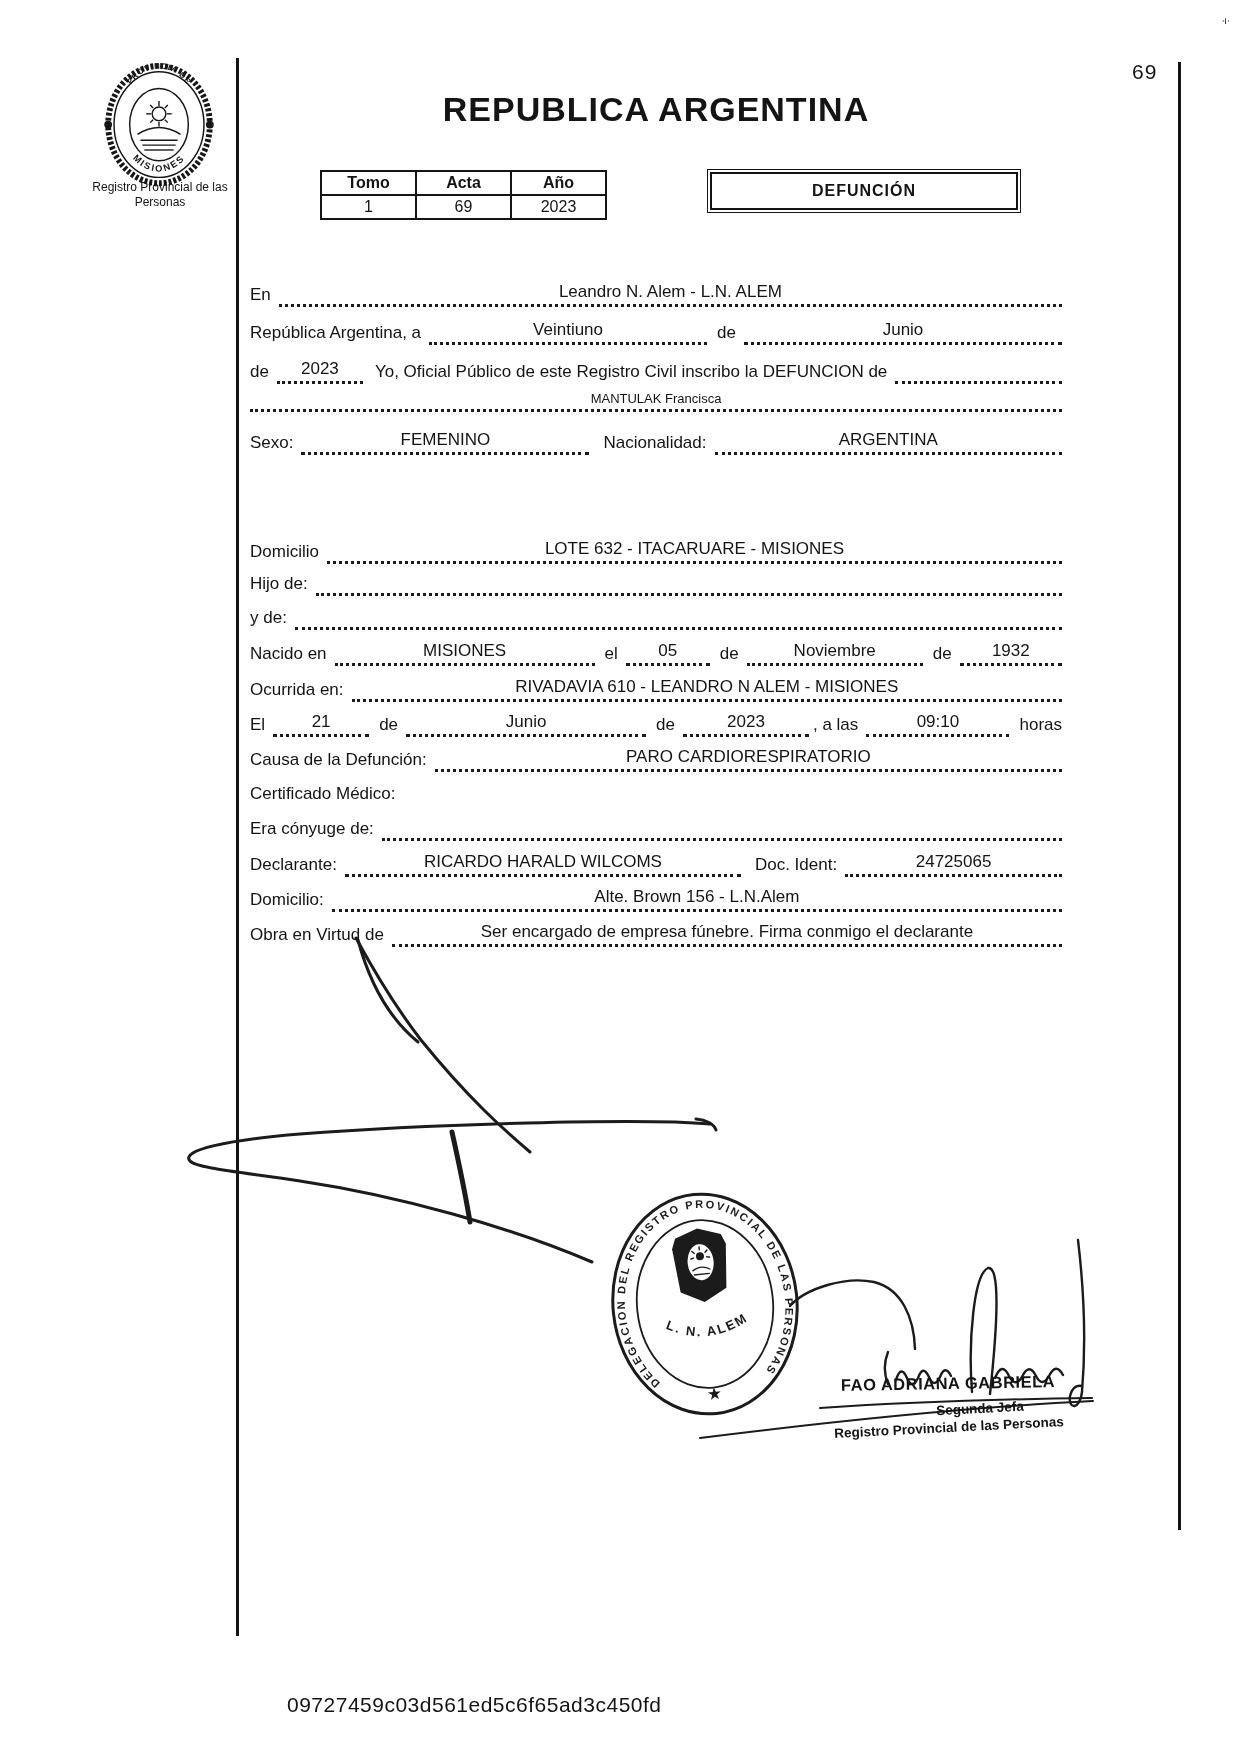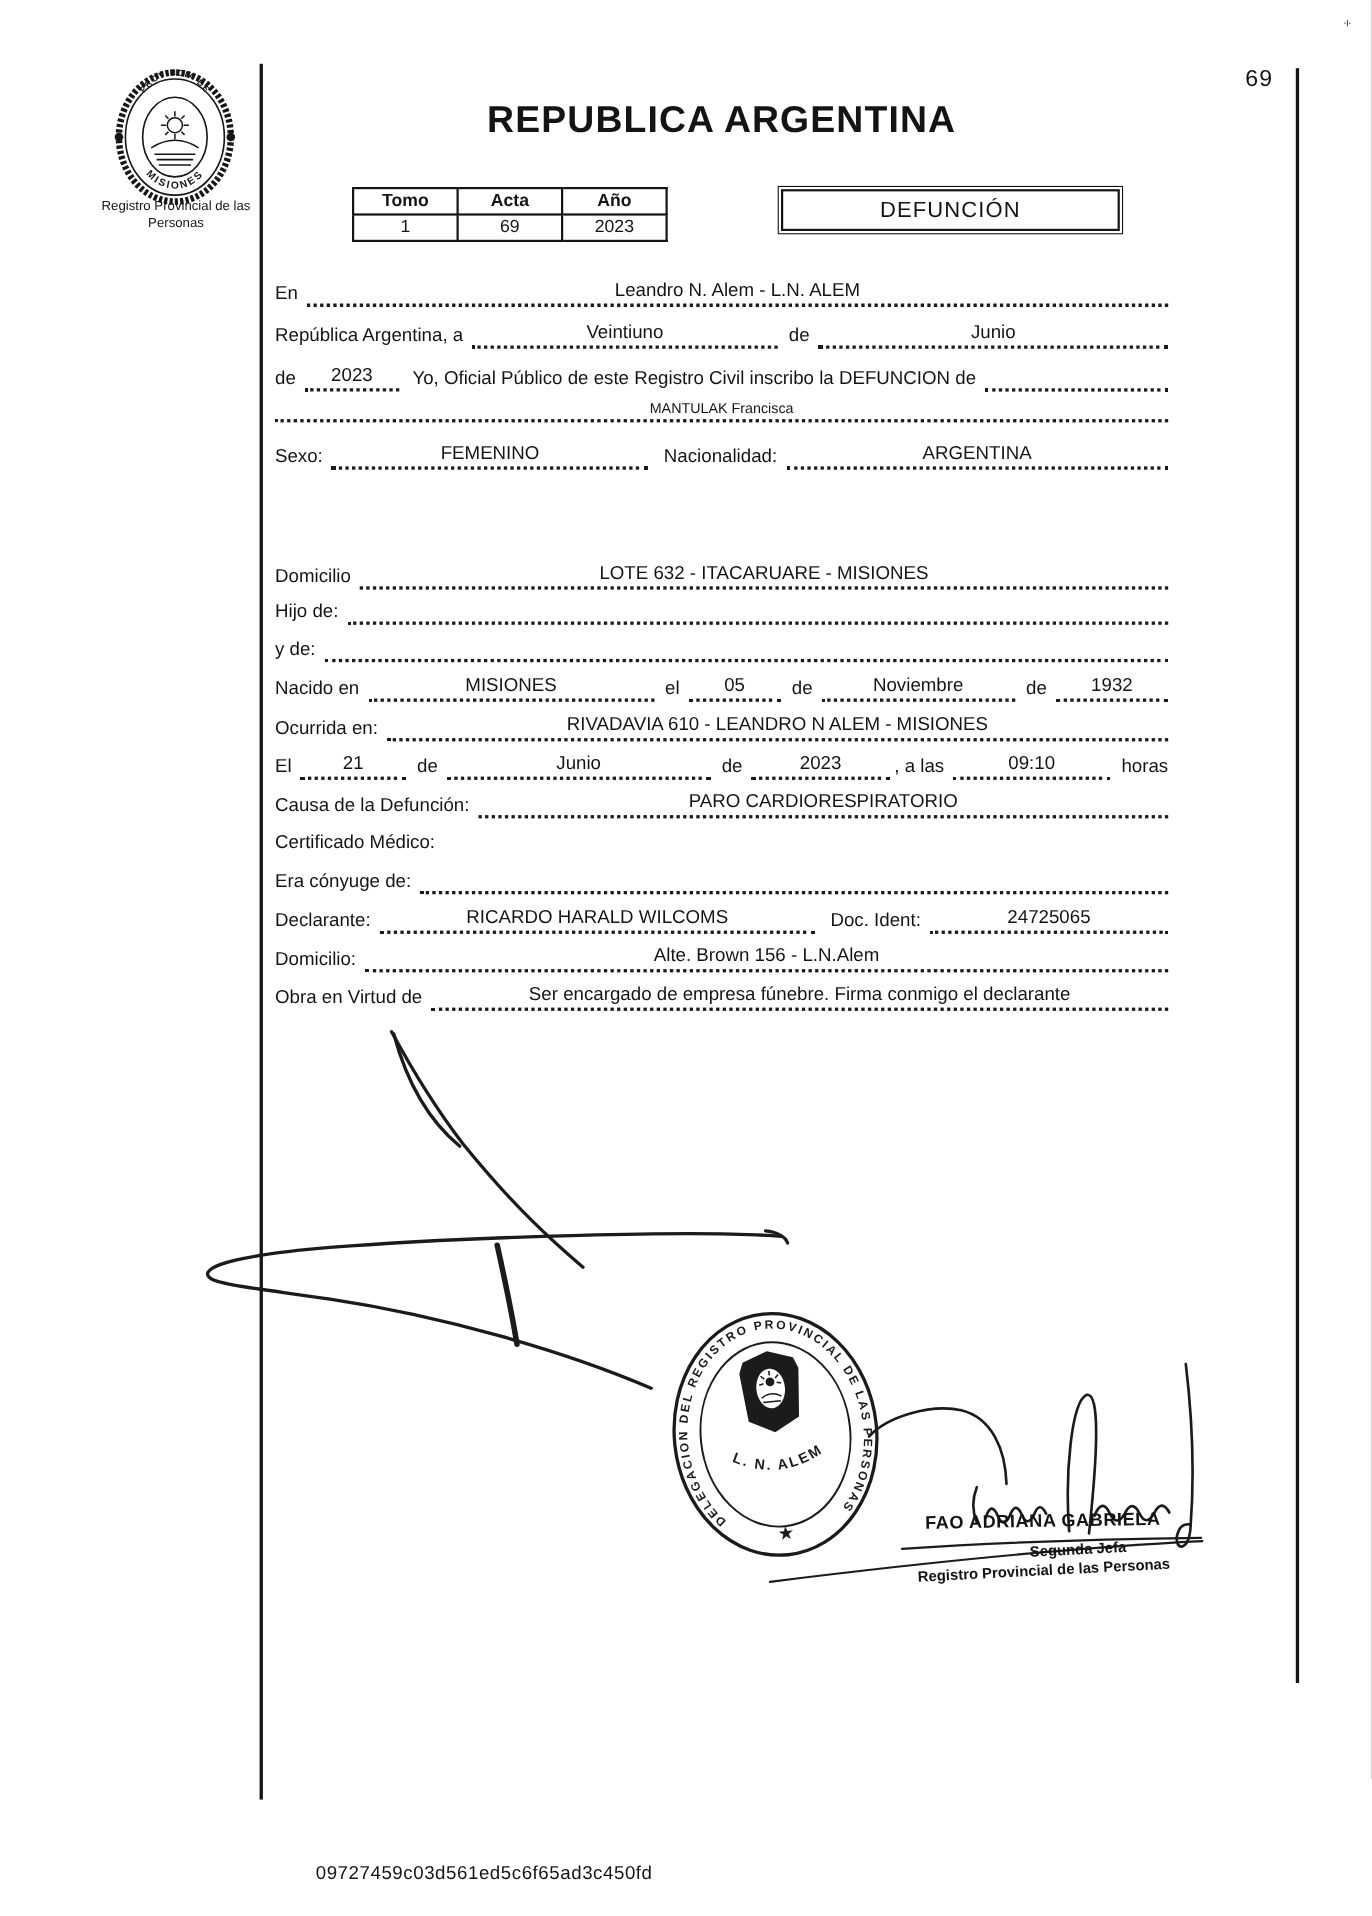--- a/index.html
+++ b/index.html
@@ -10,29 +10,29 @@
   .page-number{left:1132px;top:60px;font-size:21px;letter-spacing:1px;}
   .rule{background:#141414;}
   .rule-left{left:236px;top:58px;width:3px;height:1578px;}
   .rule-right{left:1178px;top:62px;width:3px;height:1468px;}
   .doc-title{left:250px;top:90px;width:812px;text-align:center;font-size:34px;font-weight:bold;letter-spacing:1px;}
   .seal-caption{left:76px;top:180px;width:168px;text-align:center;font-size:12px;line-height:1.25;}
   table.record{position:absolute;left:320px;top:170px;border-collapse:collapse;}
   table.record th,table.record td{border:2px solid #141414;width:93px;height:22px;text-align:center;font-size:16px;padding:0;}
   table.record th{font-weight:bold;}
   .type-box{left:710px;top:172px;width:304px;height:34px;border:2px solid #141414;outline:1.5px solid #141414;outline-offset:2px;
-            display:flex;align-items:center;justify-content:center;font-size:20px;font-weight:normal;letter-spacing:1px;text-align:right;}
-  .row{position:absolute;left:250px;width:812px;display:flex;align-items:flex-end;font-size:17px;line-height:1.3;}
+            display:flex;align-items:center;justify-content:center;font-size:16px;font-weight:bold;letter-spacing:1px;text-align:right;}
+  .row{position:absolute;left:250px;width:812px;display:flex;align-items:flex-end;font-size:17px;line-height:1.3;margin-top:28px;}
   .lbl{white-space:nowrap;padding:0 8px 1px 0;}
   .val{font-weight:normal;text-align:center;border-bottom:3px dotted #1b1b1b;padding:0 4px 1px;white-space:nowrap;}
   .fill{flex:1 1 auto;min-width:24px;}
   .sig-name{left:828px;top:1374px;width:240px;text-align:center;font-size:16.5px;font-weight:bold;letter-spacing:.5px;transform:rotate(-1deg);}
   .sig-title{left:905px;top:1401px;width:150px;text-align:center;font-size:13.5px;font-weight:bold;transform:rotate(-3deg);}
   .sig-org{left:806px;top:1420px;width:286px;text-align:center;font-size:13.5px;font-weight:bold;transform:rotate(-3deg);}
-  .hash{left:287px;top:1693px;font-size:17px;letter-spacing:.5px;}
+  .hash{left:287px;top:1693px;font-size:21px;letter-spacing:.5px;}
   svg text{font-family:"Liberation Sans",sans-serif;}
 </style>
 </head>
 <body>
 
 <div class="page">
 
   <div class="abs corner-mark">÷</div>
   <div class="abs page-number">69</div>
   <div class="abs rule rule-left"></div>

